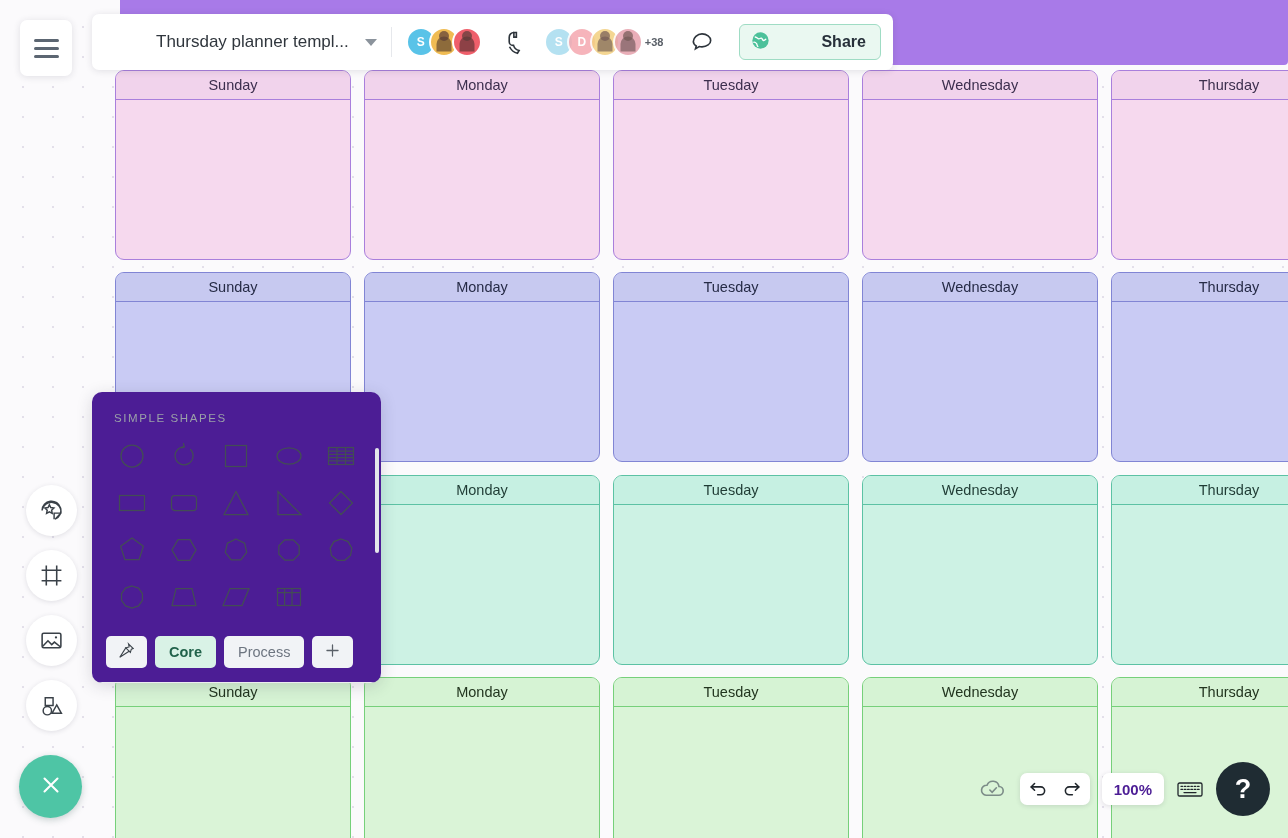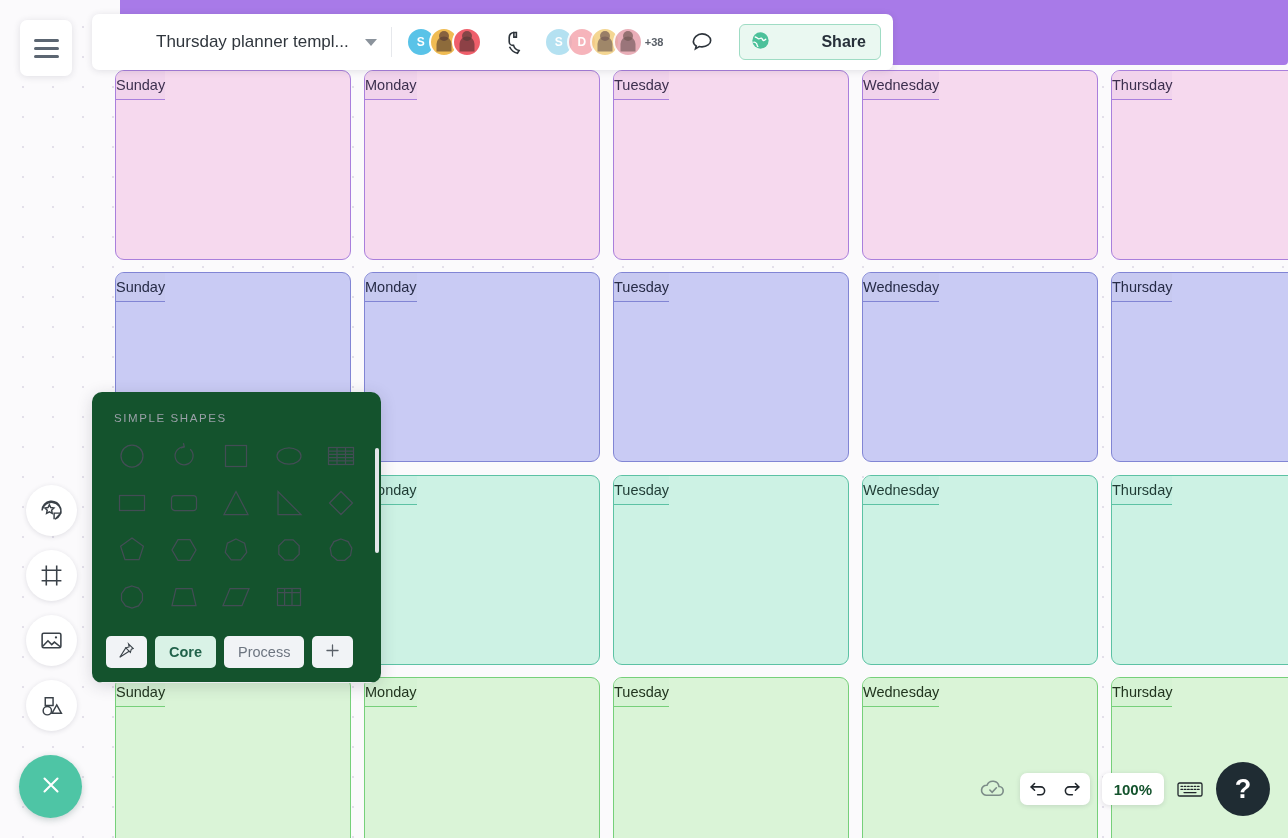--- a/index.html
+++ b/index.html
@@ -38,21 +38,21 @@
     line-height: 1;
   }
 
   
   .cal-row { position: absolute; left: 115px; display: flex; gap: 13px; }
   .day-card {
     width: 236px;
     border-radius: 9px;
     border: 1px solid;
     overflow: hidden;
-    display: flex; flex-direction: row;
+    display: flex; flex-direction: column;
   }
   .day-head {
     height: 29px;
     display: flex; align-items: center; justify-content: center;
     border-bottom: 1px solid;
     font-size: 14.5px;
     font-weight: 400;
   }
   .day-body { flex: 1; }
 
@@ -77,21 +77,21 @@
     background: #4ec5a5;
     box-shadow: 0 2px 7px rgba(40,80,70,.25);
     display: flex; align-items: center; justify-content: center;
     cursor: pointer; z-index: 45;
   }
 
   
   #shapes-panel {
     position: absolute; left: 92px; top: 392px;
     width: 289px;
-    background: #14532d;
+    background: #4c1d95;
     border-radius: 10px;
     box-shadow: 0 3px 16px rgba(40,40,60,.17);
     z-index: 50;
     overflow: hidden;
   }
   #shapes-panel .sect-title {
     font-size: 11.5px; letter-spacing: 1.6px;
     color: #9aa0a8; font-weight: 400;
     padding: 20px 0 10px 22px;
   }
@@ -199,21 +199,21 @@
     display: flex; align-items: center; gap: 12px;
     z-index: 55;
   }
   .pill {
     background: #fff; border-radius: 7px;
     box-shadow: 0 1px 5px rgba(40,40,60,.14);
     display: flex; align-items: center;
     height: 32px;
   }
   .pill.undo { padding: 0 8px; gap: 12px; }
-  .pill.zoom { padding: 4px 12px; font-size: 15px; font-weight: 700; color: #14532d; }
+  .pill.zoom { padding: 4px 12px; font-size: 15px; font-weight: 700; color: #4c1d95; }
   .icon-plain { cursor: pointer; display:flex; align-items:center; }
   #help-fab {
     width: 54px; height: 54px; border-radius: 50%;
     background: #1f2c33;
     display: flex; align-items: center; justify-content: center;
     color: #fff; font-size: 27px; font-weight: 700;
     cursor: pointer;
   }
 </style>
 </head>

